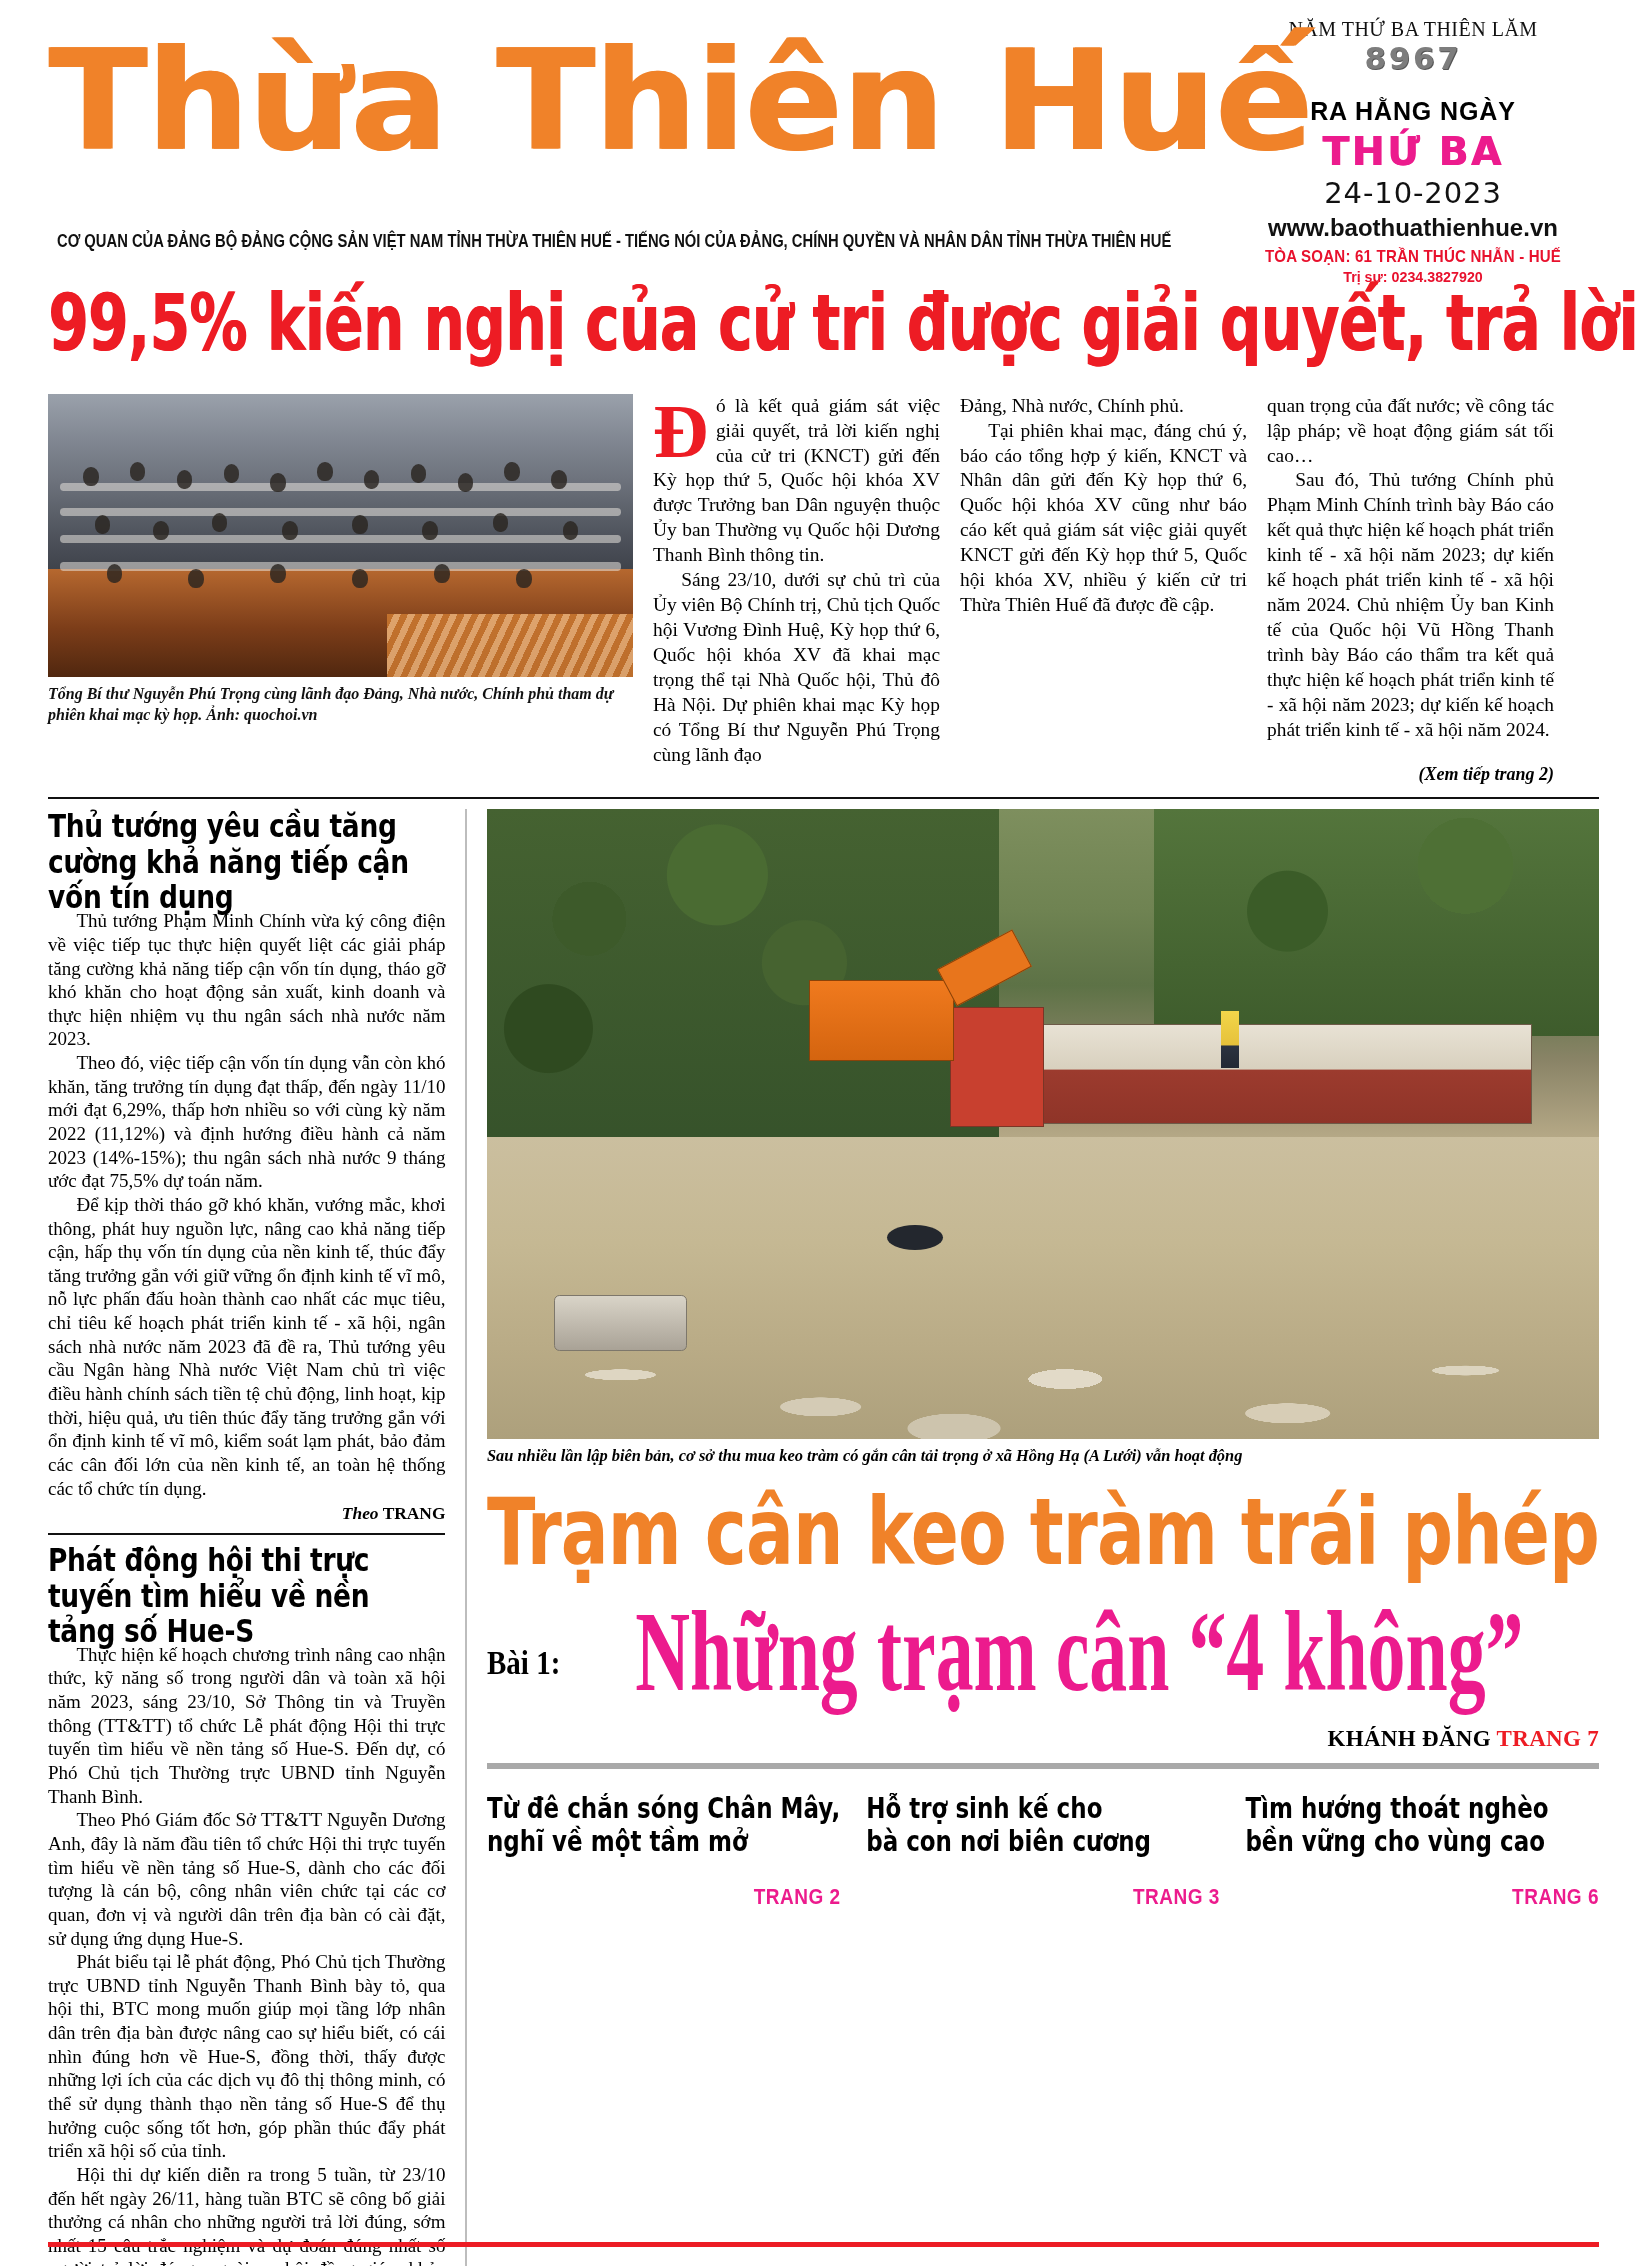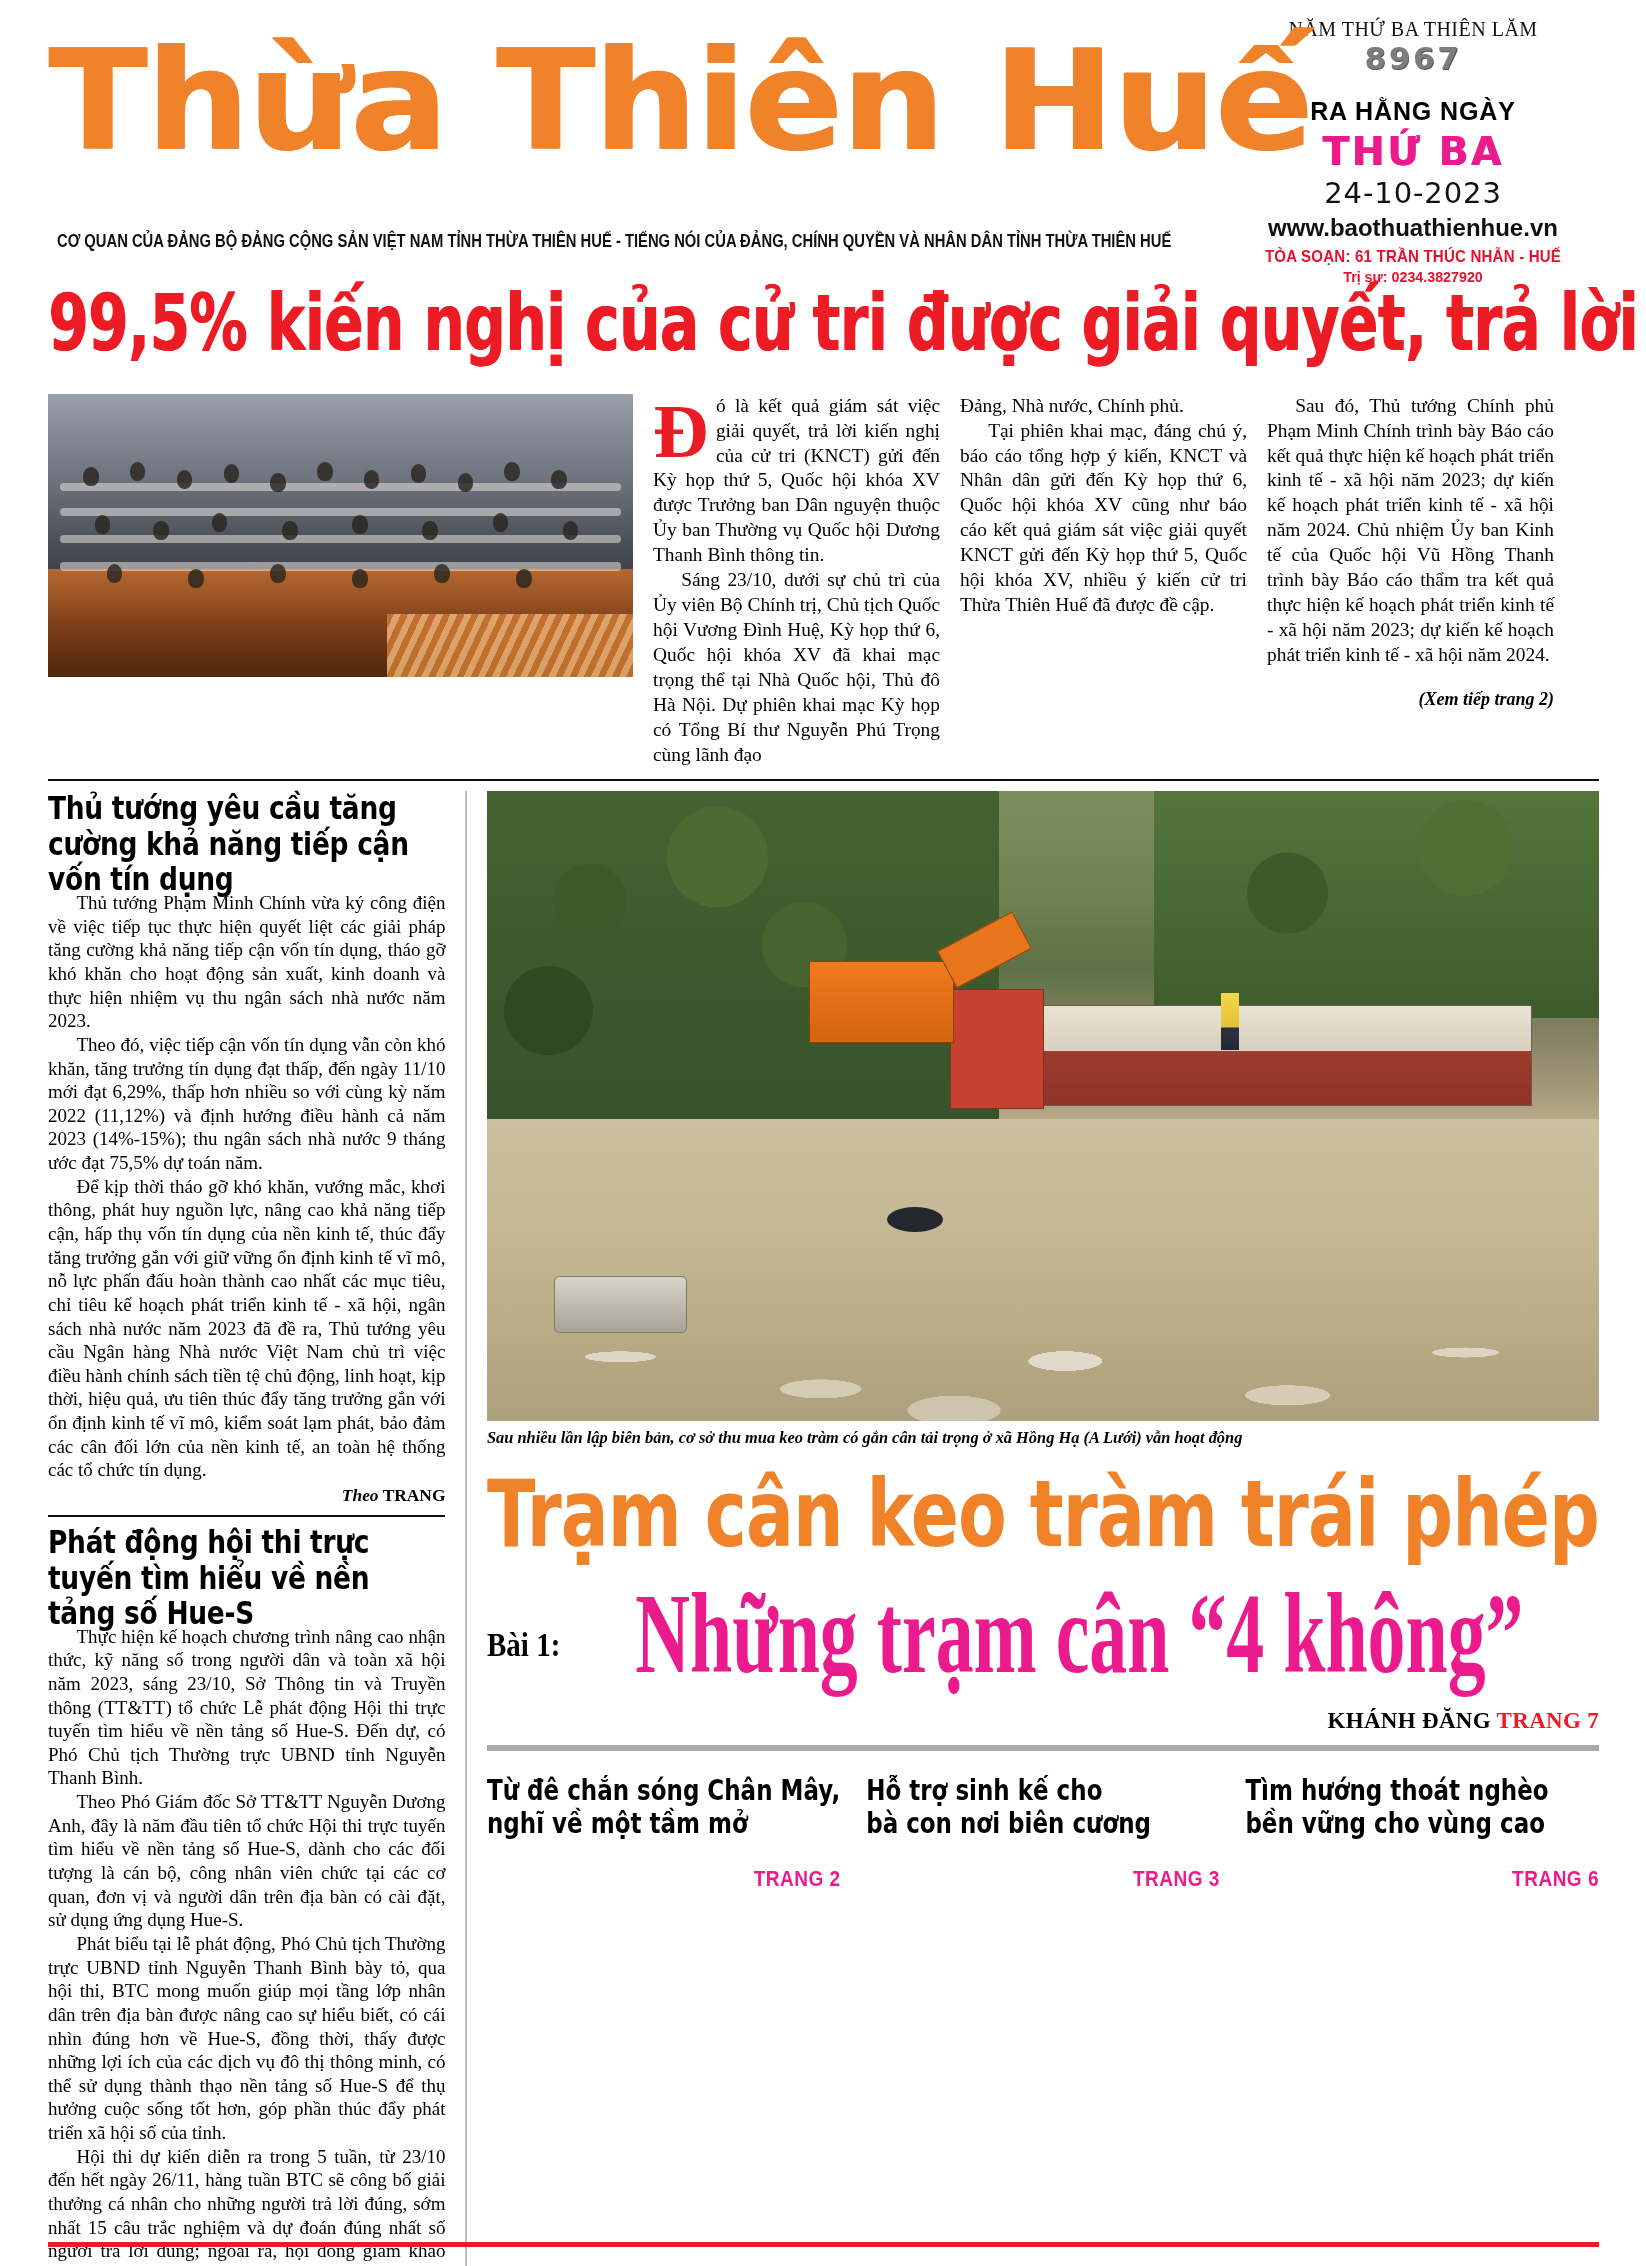--- a/index.html
+++ b/index.html
@@ -350,32 +350,34 @@
             <b style="left:88%;top:45%"></b>
           <b style="left:10%;top:60%"></b>
             <b style="left:24%;top:62%"></b>
             <b style="left:38%;top:60%"></b>
           <b style="left:52%;top:62%"></b>
             <b style="left:66%;top:60%"></b>
             <b style="left:80%;top:62%"></b>
         </div>
         <div class="lead-ph-stripes"></div>
       </div>
+      <div class="lead-caption">Tổng Bí thư Nguyễn Phú Trọng cùng lãnh đạo Đảng, Nhà nước, Chính phủ tham dự phiên khai mạc kỳ họp. Ảnh: quochoi.vn</div>
     </div>
 
     <div class="lead-cols">
       <div class="lead-col">
         <p class="first"><span class="dropcap">Đ</span><span>ó là kết quả giám sát việc giải quyết, trả lời kiến nghị của cử tri (KNCT) gửi đến Kỳ họp thứ 5, Quốc hội khóa XV được Trưởng ban Dân nguyện thuộc Ủy ban Thường vụ Quốc hội Dương Thanh Bình thông tin.</span></p>
         <p>Sáng 23/10, dưới sự chủ trì của Ủy viên Bộ Chính trị, Chủ tịch Quốc hội Vương Đình Huệ, Kỳ họp thứ 6, Quốc hội khóa XV đã khai mạc trọng thể tại Nhà Quốc hội, Thủ đô Hà Nội. Dự phiên khai mạc Kỳ họp có Tổng Bí thư Nguyễn Phú Trọng cùng lãnh đạo</p>
       </div>
       <div class="lead-col">
         <p class="first">Đảng, Nhà nước, Chính phủ.</p>
         <p>Tại phiên khai mạc, đáng chú ý, báo cáo tổng hợp ý kiến, KNCT và Nhân dân gửi đến Kỳ họp thứ 6, Quốc hội khóa XV cũng như báo cáo kết quả giám sát việc giải quyết KNCT gửi đến Kỳ họp thứ 5, Quốc hội khóa XV, nhiều ý kiến cử tri Thừa Thiên Huế đã được đề cập.</p>
       </div>
       <div class="lead-col">
+        <p class="first">quan trọng của đất nước; về công tác lập pháp; về hoạt động giám sát tối cao…</p>
         <p>Sau đó, Thủ tướng Chính phủ Phạm Minh Chính trình bày Báo cáo kết quả thực hiện kế hoạch phát triển kinh tế - xã hội năm 2023; dự kiến kế hoạch phát triển kinh tế - xã hội năm 2024. Chủ nhiệm Ủy ban Kinh tế của Quốc hội Vũ Hồng Thanh trình bày Báo cáo thẩm tra kết quả thực hiện kế hoạch phát triển kinh tế - xã hội năm 2023; dự kiến kế hoạch phát triển kinh tế - xã hội năm 2024.</p>
         <div class="see-more">(Xem tiếp trang 2)</div>
       </div>
     </div>
   </div>
 
   <div class="mid-rule"></div>
 
   <div class="main-grid">
 

